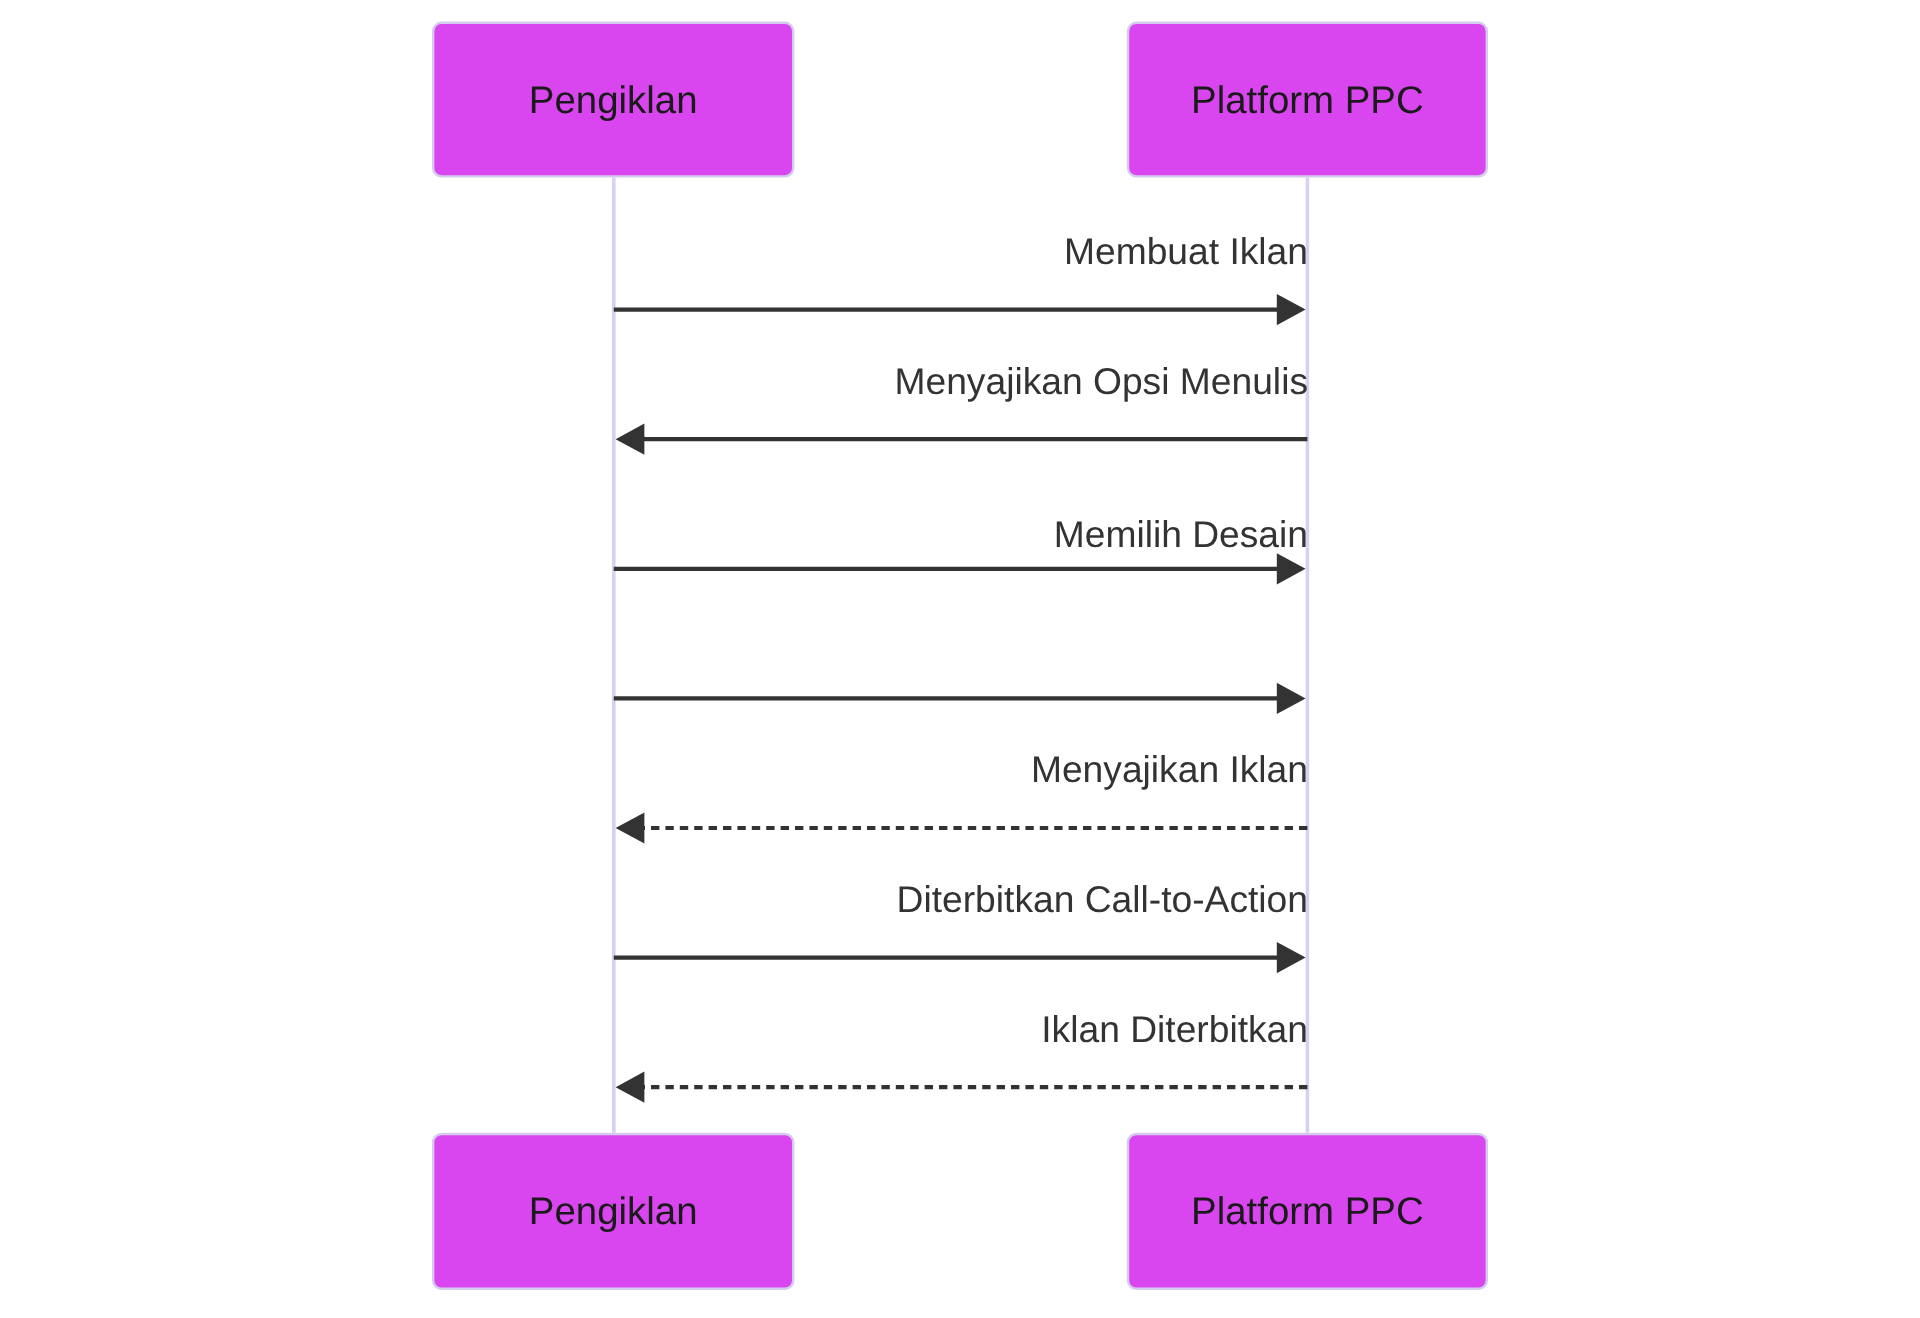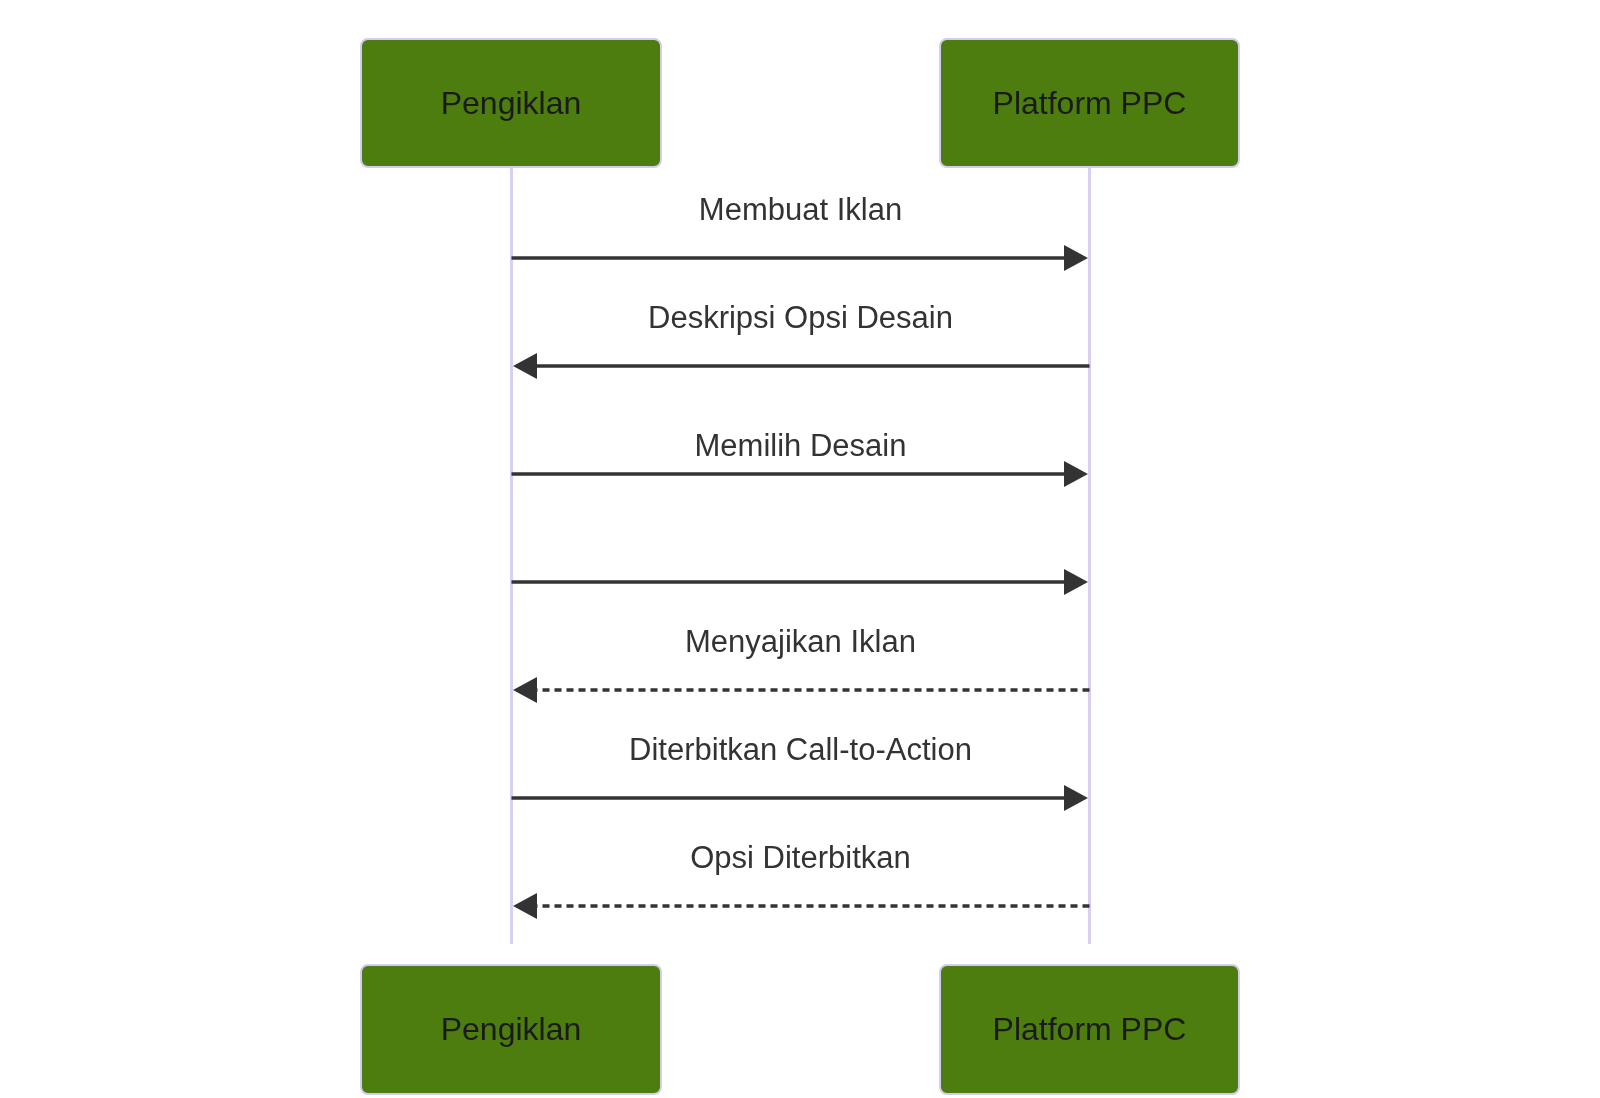--- a/index.html
+++ b/index.html
@@ -16,42 +16,41 @@
     overflow: hidden;
   }
   .diagram svg {
     position: absolute;
     left: 0;
     top: 0;
   }
   .actor-box {
     position: absolute;
     box-sizing: border-box;
-    background: #4d7c0f;
+    background: #d946ef;
     border: 2px solid #D5CBEE;
     border-radius: 8px;
     display: flex;
     align-items: center;
     justify-content: center;
     font-size: 32px;
     color: #1a1a1a;
     white-space: nowrap;
-    margin-top: 20px;
   }
   .actor-box.top-left    { left: 360px; top: 18px;  width: 302px; height: 130px; }
   .actor-box.top-right   { left: 939px; top: 18px;  width: 301px; height: 130px; }
   .actor-box.bottom-left { left: 360px; top: 944px; width: 302px; height: 131px; }
   .actor-box.bottom-right{ left: 939px; top: 944px; width: 301px; height: 131px; }
   .msg-label {
     position: absolute;
     left: 511px;
     width: 579px;
     height: 40px;
     line-height: 40px;
-    text-align: center;
+    text-align: right;
     font-size: 31px;
     color: #333333;
     white-space: nowrap;
   }
 </style>
 </head>
 <body>
 
 <div class="diagram">
 
@@ -81,19 +80,19 @@
     <span>Platform PPC</span>
   </div>
   <div class="actor-box bottom-left">
     <span>Pengiklan</span>
   </div>
   <div class="actor-box bottom-right">
     <span>Platform PPC</span>
   </div>
 
   <div class="msg-label" style="top:190px">Membuat Iklan</div>
-  <div class="msg-label" style="top:298px">Deskripsi Opsi Desain</div>
+  <div class="msg-label" style="top:298px">Menyajikan Opsi Menulis</div>
   <div class="msg-label" style="top:426px">Memilih Desain</div>
   <div class="msg-label" style="top:622px">Menyajikan Iklan</div>
   <div class="msg-label" style="top:730px">Diterbitkan Call-to-Action</div>
-  <div class="msg-label" style="top:838px">Opsi Diterbitkan</div>
+  <div class="msg-label" style="top:838px">Iklan Diterbitkan</div>
 
 </div>
 
 </body></html>

